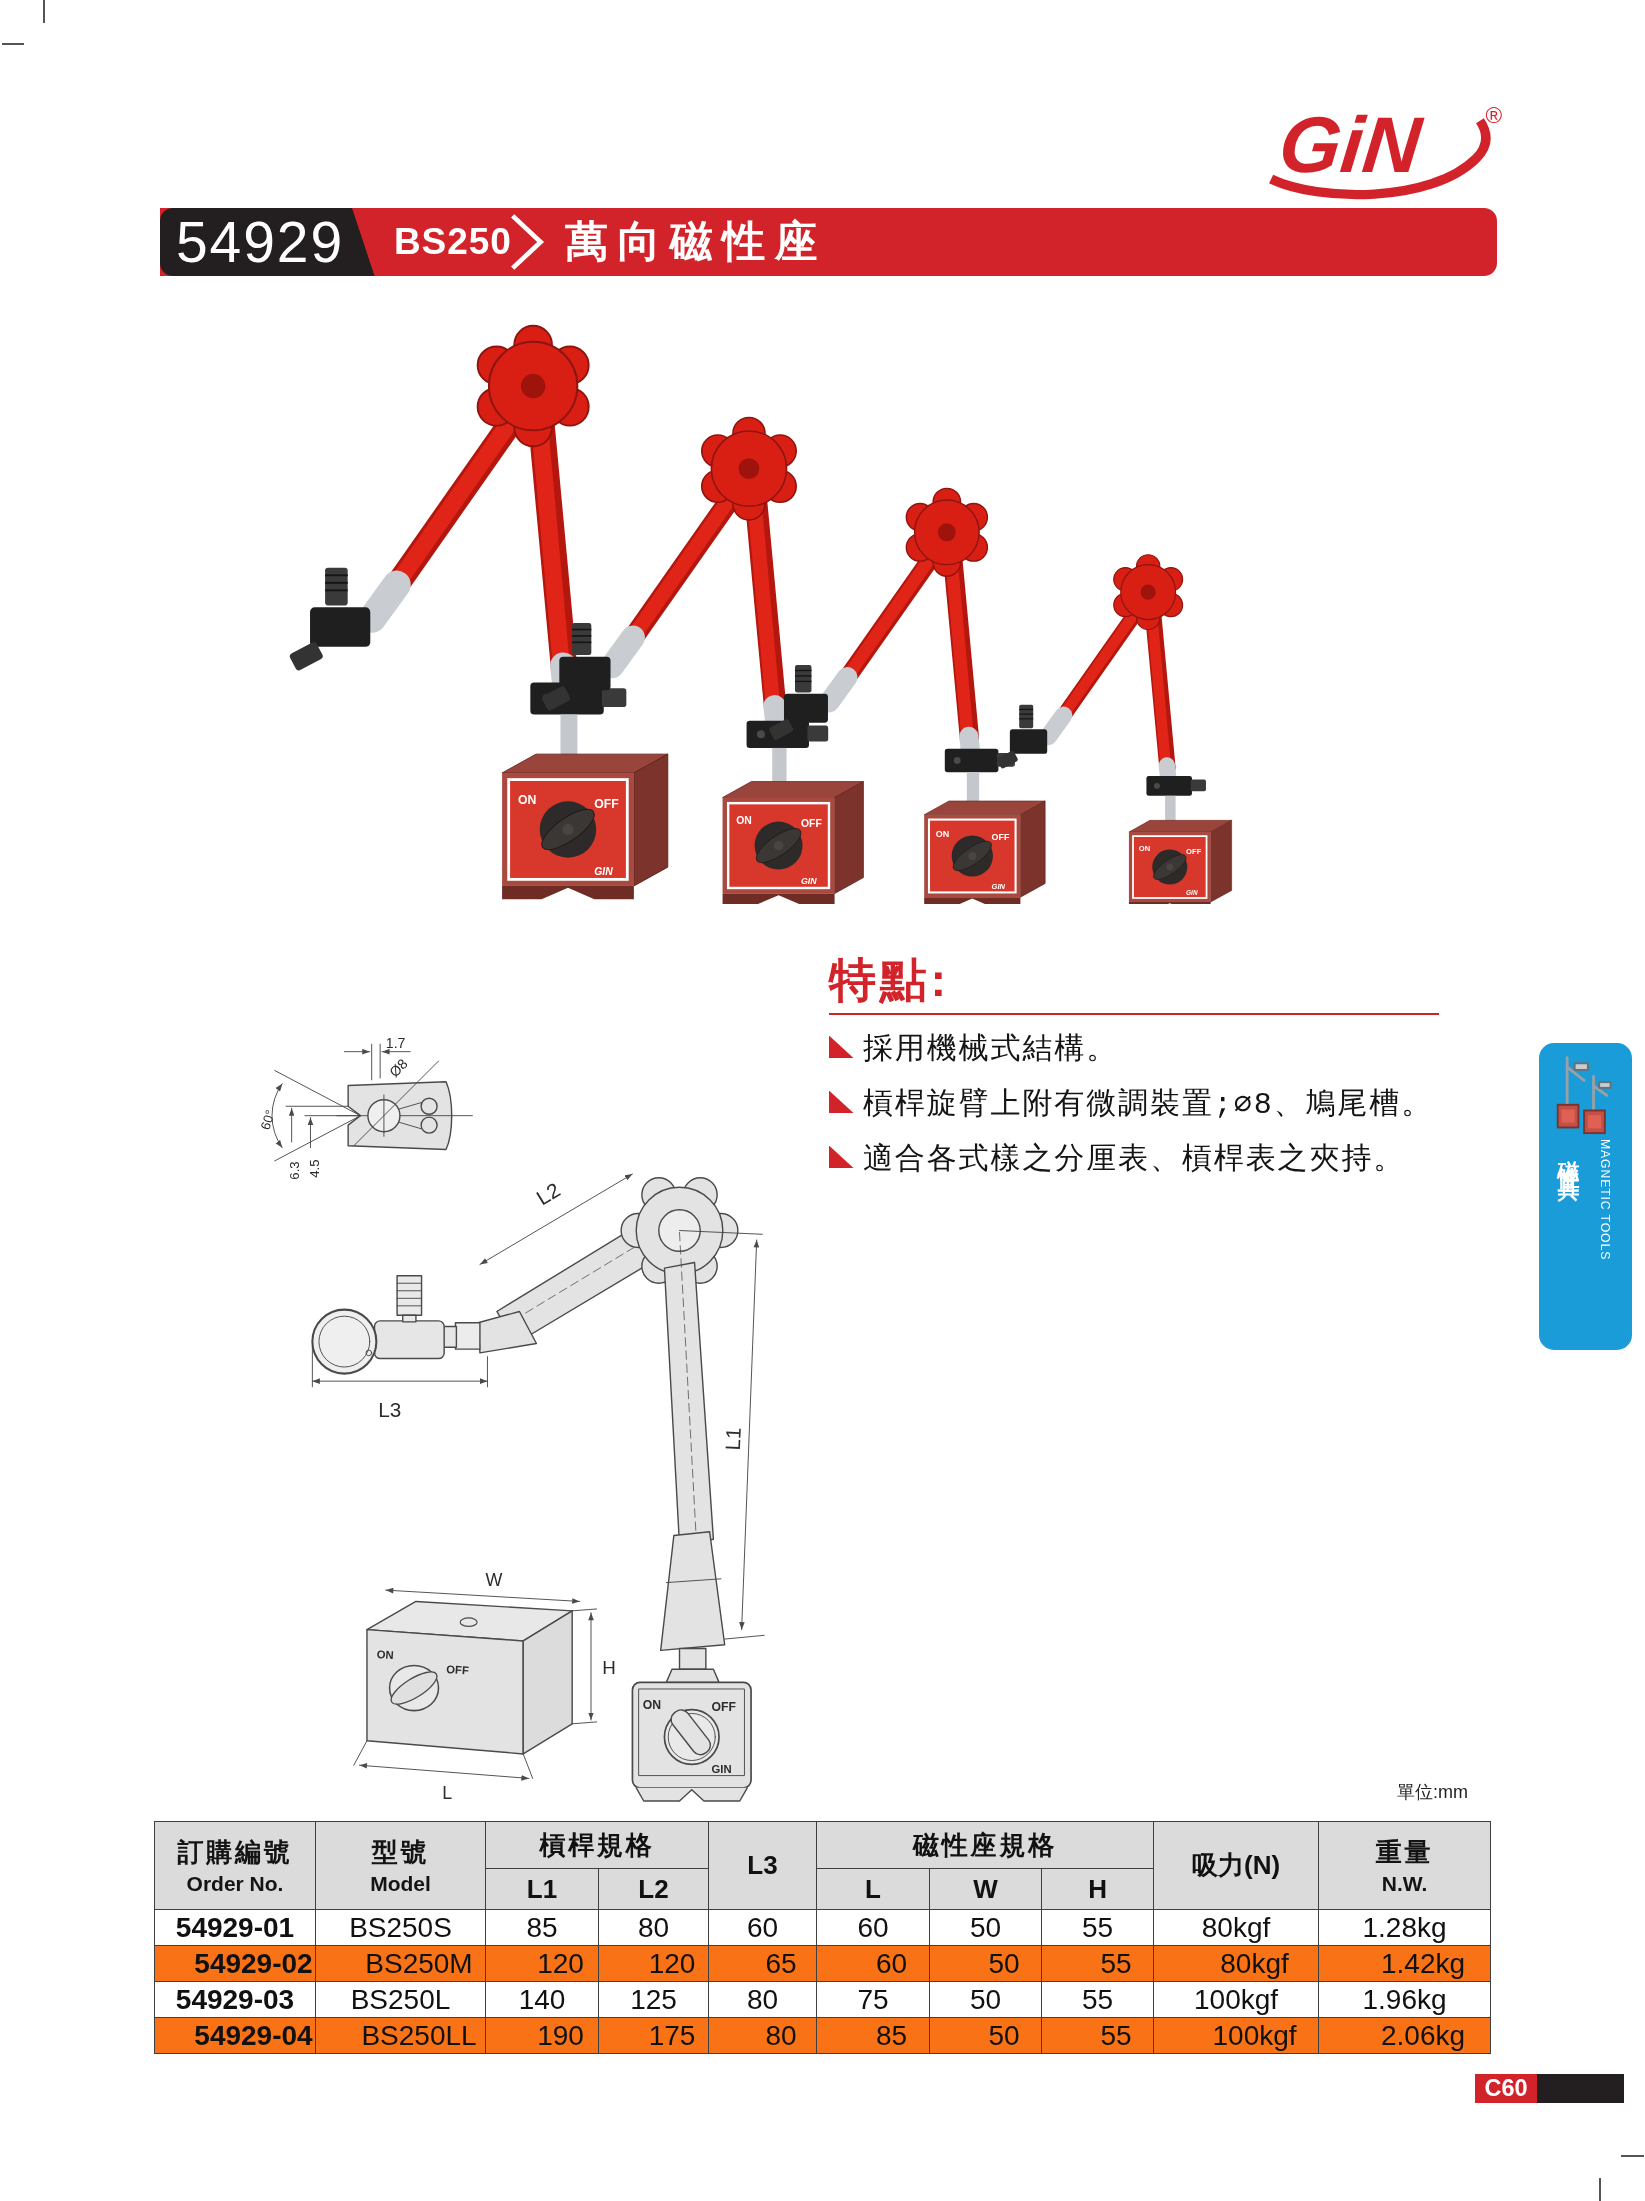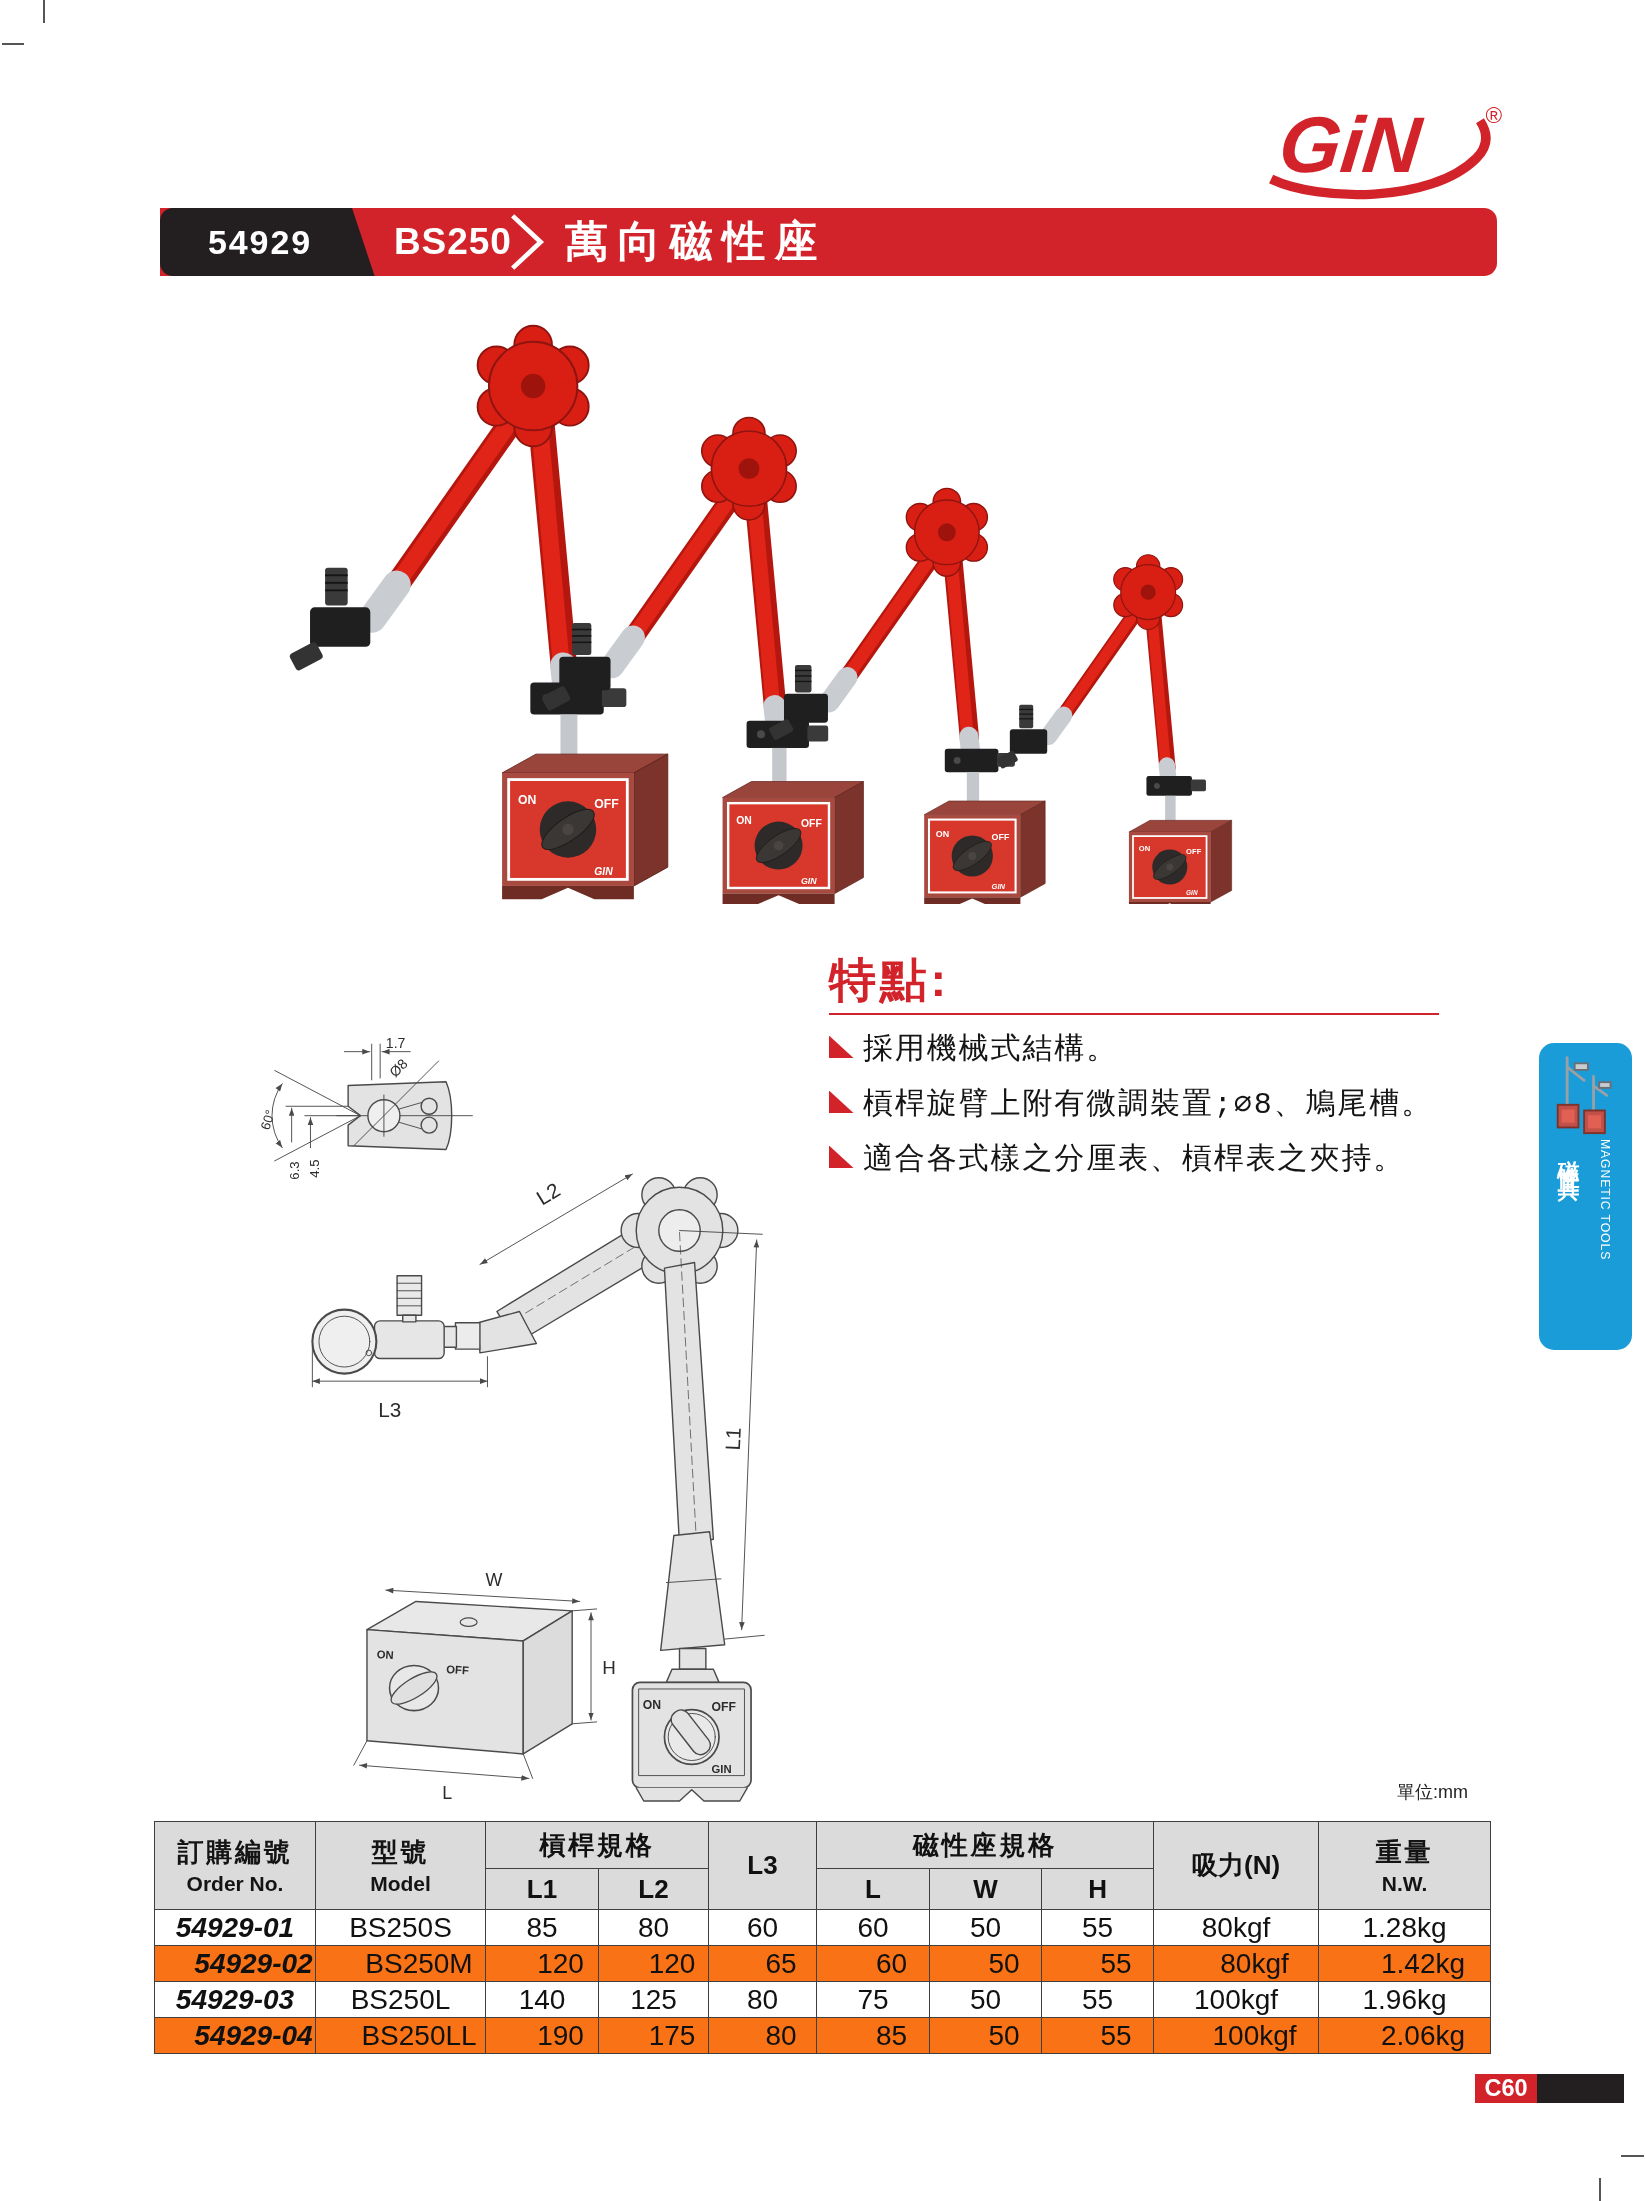--- a/index.html
+++ b/index.html
@@ -11,21 +11,21 @@
   .crop{position:absolute;background:#555;}
 
   
   .banner{position:absolute;left:160px;top:208px;width:1337px;height:68px;
           background:#D2232A;border-radius:0 13px 13px 0;}
   .banner-black{position:absolute;left:0;top:0;width:192px;height:68px;background:#231F20;
           border-radius:13px 0 0 13px;}
   .banner-black-slant{position:absolute;left:192px;top:0;width:22.6px;height:68px;background:#231F20;
           clip-path:polygon(0 0,0 100%,100% 100%);}
   .order-code{position:absolute;left:7.5px;top:0;width:185px;height:68px;display:flex;align-items:center;justify-content:center;
-          color:#fff;font-size:34px;font-weight:bold;letter-spacing:1.9px;}
+          color:#fff;font-size:57px;font-weight:normal;letter-spacing:1.9px;}
   .model-badge{position:absolute;left:234px;top:0;height:68px;display:flex;align-items:center;
           color:#fff;font-size:37px;font-weight:bold;letter-spacing:0.9px;}
   .chev{position:absolute;left:347px;top:5.6px;}
   .title-zh{position:absolute;left:405px;top:0;height:68px;display:flex;align-items:center;
           color:#fff;font-size:43px;font-weight:bold;letter-spacing:9.4px;}
   .title-en{position:absolute;left:704px;top:0;height:72px;display:flex;align-items:center;
           color:#fff;font-size:27px;font-weight:bold;}
 
   
   .feat-head{position:absolute;left:829px;top:949px;font-size:47px;font-weight:bold;color:#D2232A;letter-spacing:3.8px;}
@@ -53,21 +53,21 @@
   table.spec th,table.spec td{border:1.9px solid #3F3F3F;padding:0;text-align:center;vertical-align:middle;}
   table.spec th{background:#DBDBDB;font-weight:bold;}
   .hzh{font-size:26px;letter-spacing:2.8px;color:#141414;}
   .hen{font-size:21px;color:#141414;margin-top:1.9px;}
   .hletter{font-size:26px;font-weight:bold;}
   .hspan{font-size:26px;letter-spacing:2.8px;}
   .hpull{font-size:26px;}
   tr.r1{height:47px;} tr.r2{height:41px;}
   tr.data{height:36px;font-size:28px;}
   tr.alt td{background:#f97316;padding-left:37px;}
-  td.ord{font-weight:bold;font-style:italic;}
+  td.ord{font-weight:bold;}
 
   svg text{font-family:"Liberation Sans","DejaVu Sans",sans-serif;}
 </style>
 </head>
 <body>
 
 <div class="page">
 
   <div class="crop" style="left:43px;top:0;width:1.9px;height:22.6px;"></div>
   <div class="crop" style="left:1.9px;top:43px;width:21.7px;height:1.9px;"></div>

